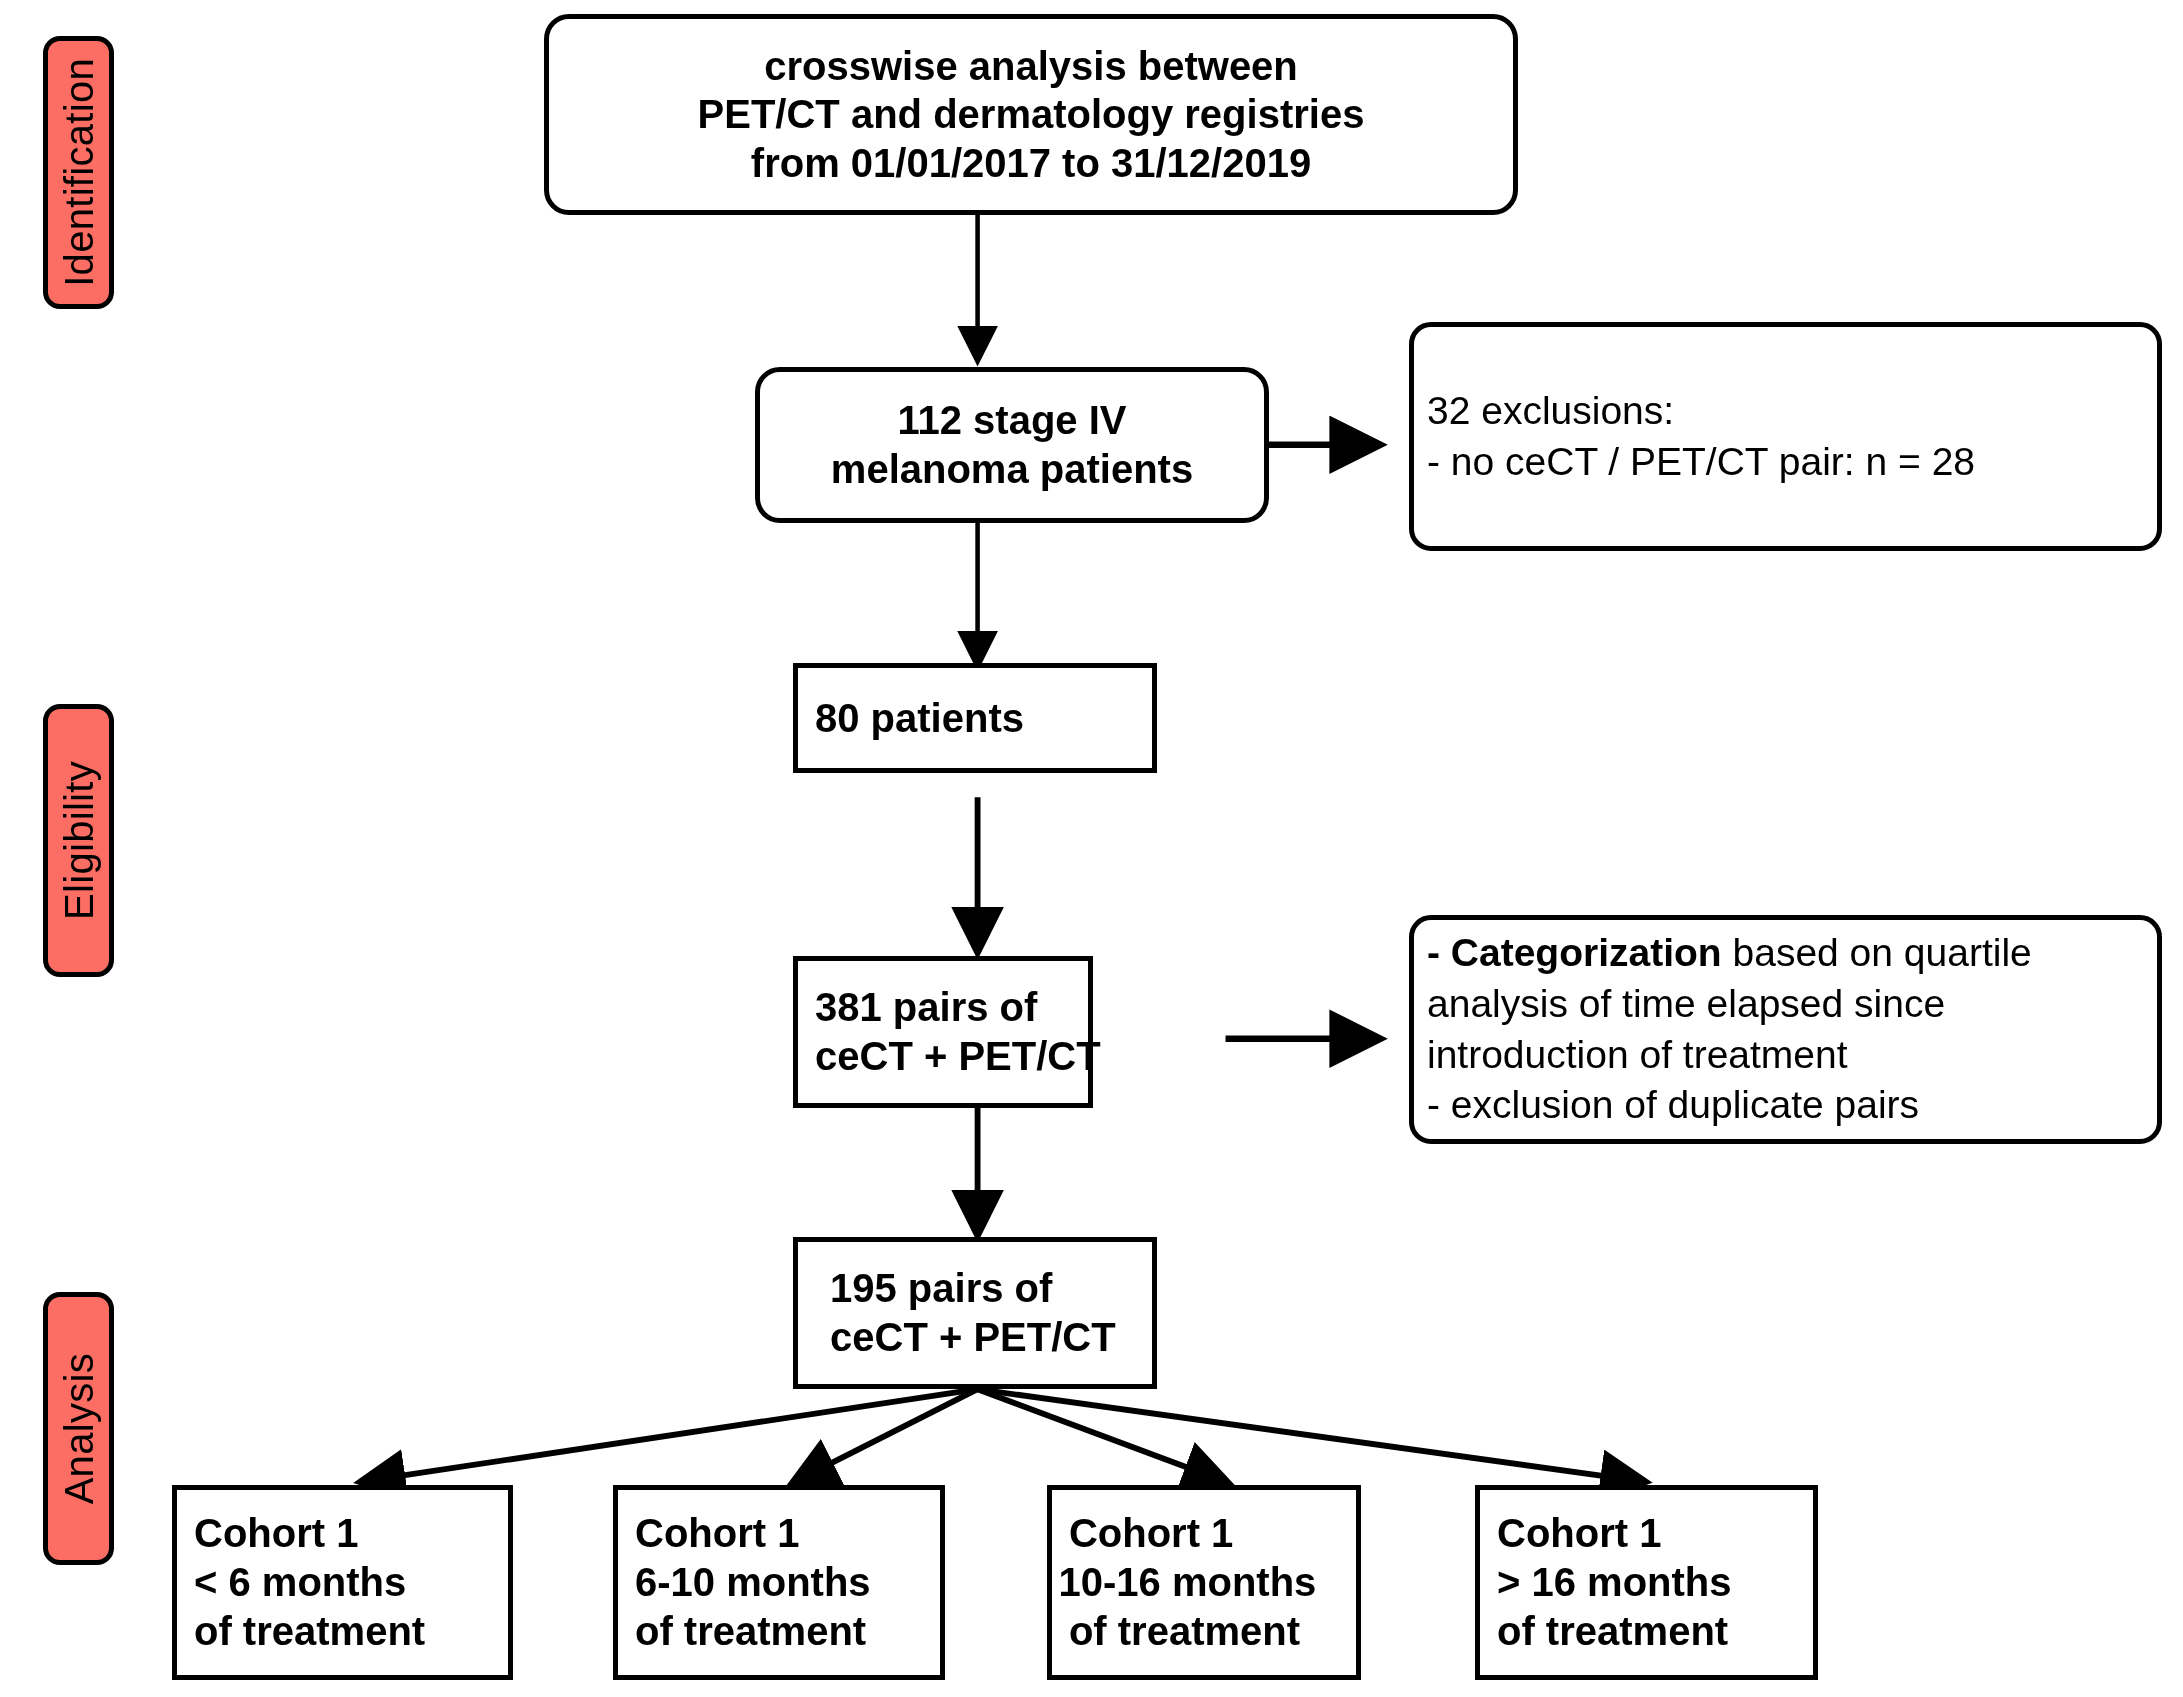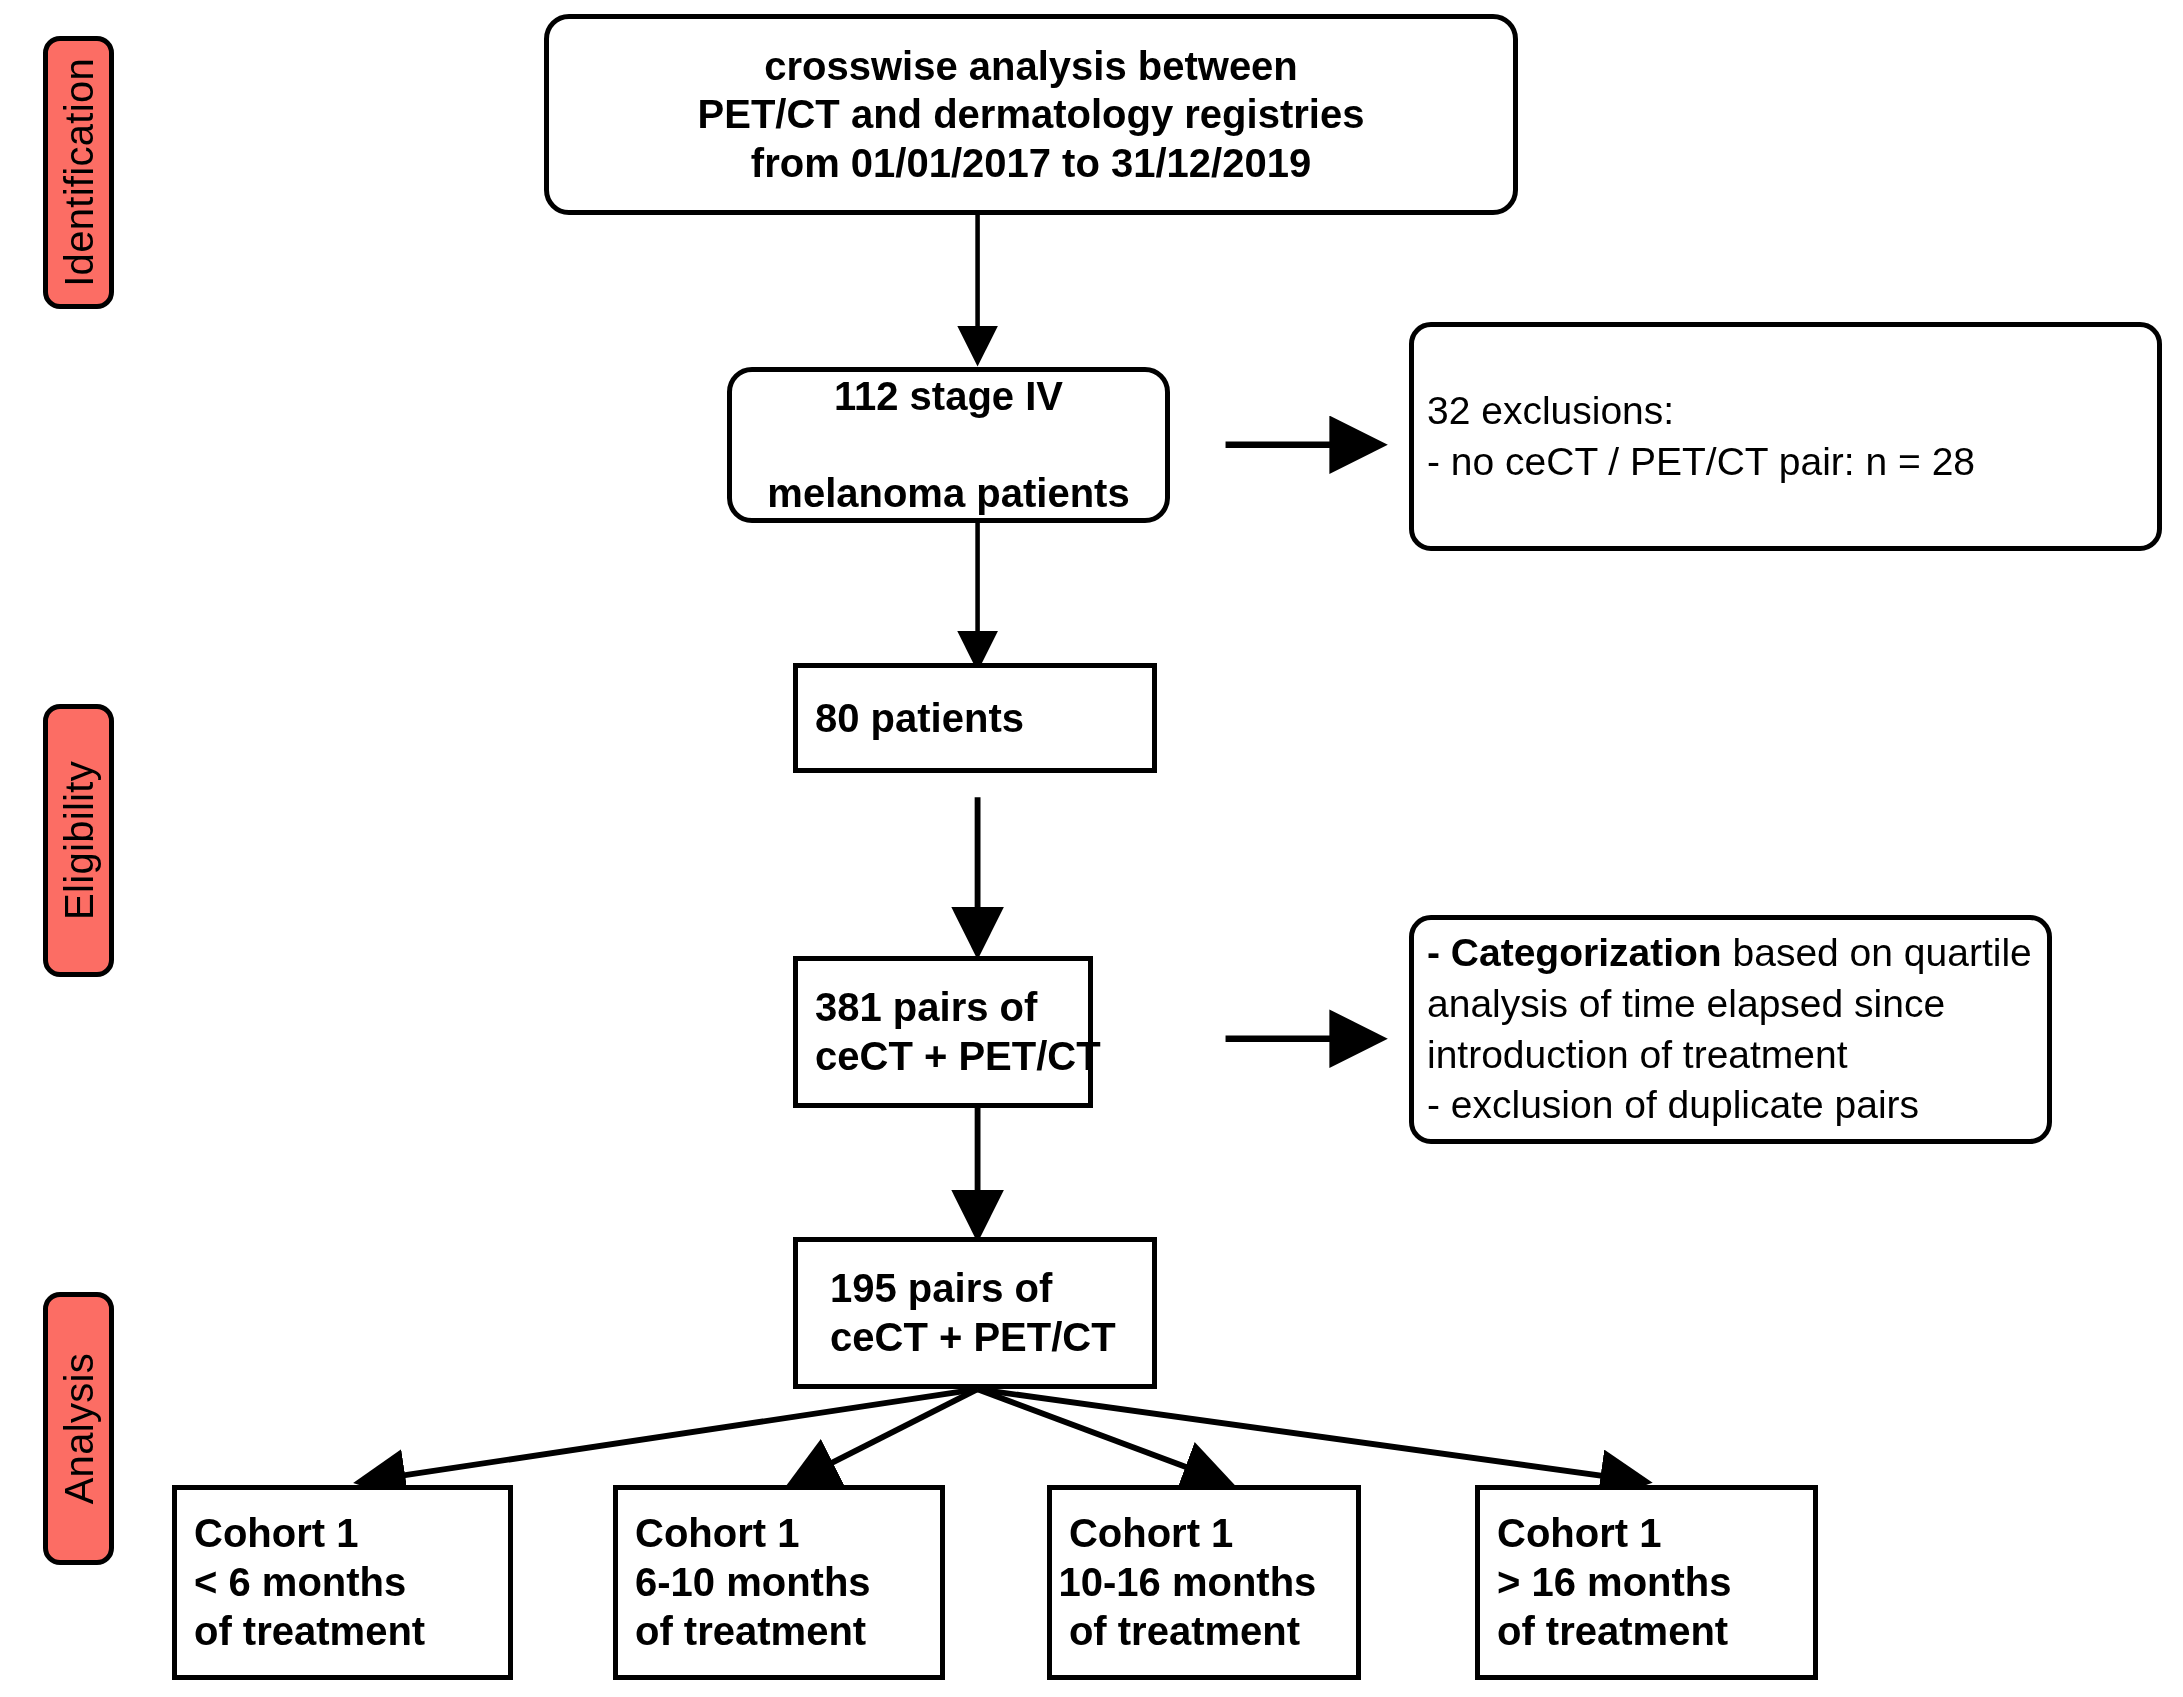--- a/index.html
+++ b/index.html
@@ -131,21 +131,21 @@
   <div class="stage-chip" style="left:43px; top:1292px; width:71px; height:273px;">
     <span class="chip-text">Analysis</span>
   </div>
 
   <div class="box center" style="left:544px; top:14.3px; width:974px; height:201px;">
     <div class="line">crosswise analysis between</div>
     <div class="line">PET/CT and dermatology registries</div>
     <div class="line">from 01/01/2017 to 31/12/2019</div>
   </div>
 
-  <div class="box center" style="left:727px; top:367px; width:443px; height:156px;justify-content:space-between;">
+  <div class="box center" style="left:755px; top:367px; width:514px; height:156px;">
     <div class="line">112 stage IV</div>
     <div class="line">melanoma patients</div>
   </div>
 
   <div class="box left" style="left:793px; top:663px; width:364px; height:110px;">
     <div class="line">80 patients</div>
   </div>
 
   <div class="box left" style="left:793px; top:956px; width:300px; height:152px;">
     <div class="line">381 pairs of</div>
@@ -155,21 +155,21 @@
   <div class="box left" style="left:793px; top:1237px; width:364px; height:152px;padding-left:32px;">
     <div class="line">195 pairs of</div>
     <div class="line">ceCT + PET/CT</div>
   </div>
 
   <div class="note" style="left:1409px; top:322px; width:753px; height:229px;">
     <div class="nline b">32 exclusions:</div>
     <div class="nline">- no ceCT / PET/CT pair: n = 28</div>
   </div>
 
-  <div class="note" style="left:1409px; top:915px; width:643px; height:229px;">
+  <div class="note" style="left:1409px; top:915px; width:753px; height:229px;">
     <div class="nline wrap">
       <b>- Categorization</b><span> based on quartile analysis of time elapsed since introduction of treatment</span>
     </div>
     <div class="nline b">- exclusion of duplicate pairs</div>
   </div>
 
   <div class="box left" style="left:172px; top:1485px; width:341px; height:195px;">
     <div class="line">Cohort 1</div>
     <div class="line">&lt; 6 months</div>
     <div class="line">of treatment</div>

